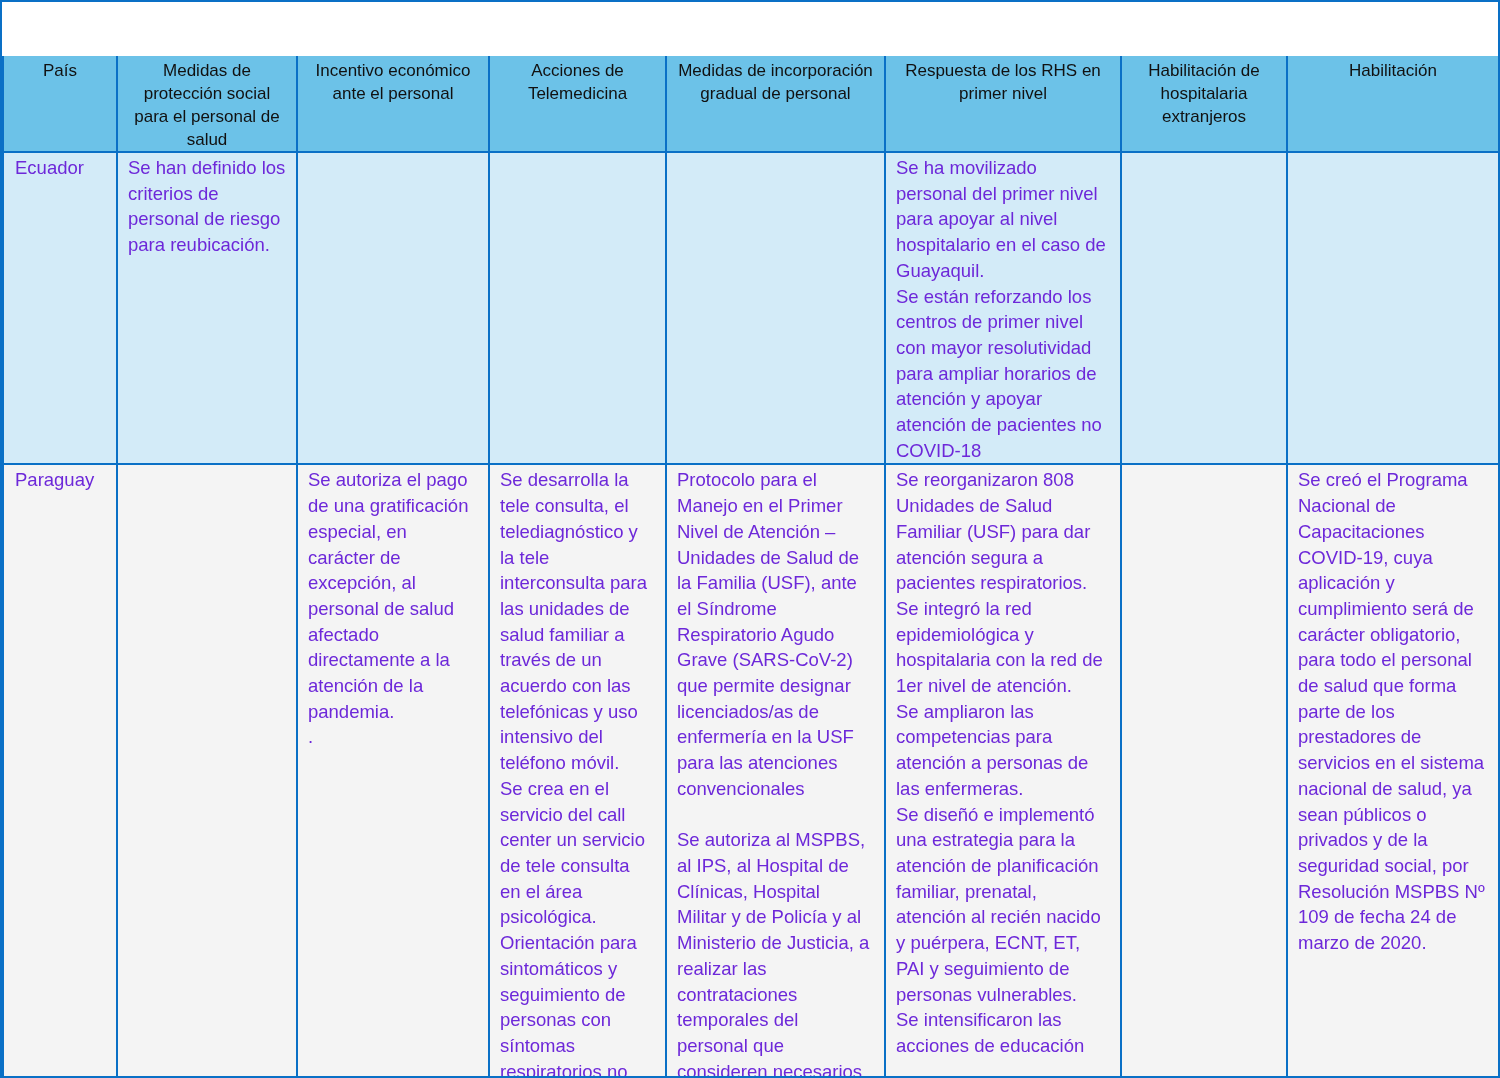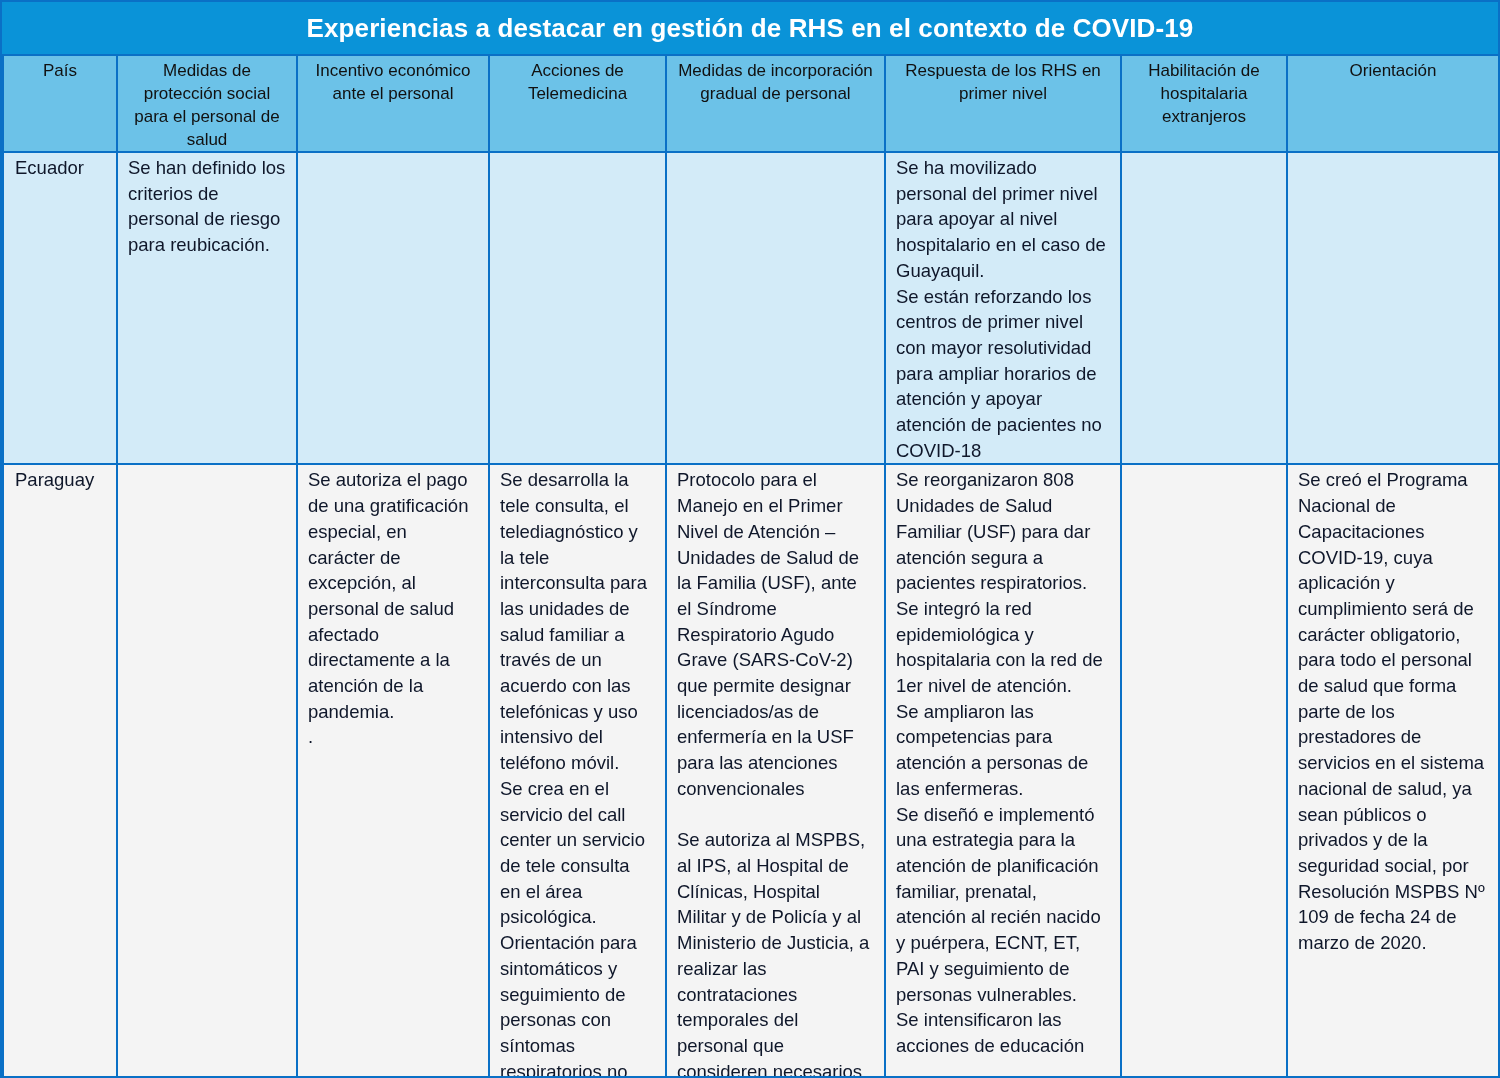--- a/index.html
+++ b/index.html
@@ -44,32 +44,31 @@
     line-height: 23px;
     height: 92px;
     padding: 3px 8px 0 8px;
     text-align: center;
   }
   tr.row-ecuador td { background: #d3ebf8; height: 306px; }
   tr.row-paraguay td { background: #f4f4f4; height: 620px; }
   td .cell {
     font-size: 18.5px;
     line-height: 25.7px;
-    color: #0f172a;
+    color: #6d28d9;
     padding: 2px 10px 0 10px;
     white-space: pre-line;
   }
   td .cell.country { padding-left: 11px; }
   tbody tr:last-child td { border-bottom: none; }
 </style>
 </head>
 <body>
 
 <div class="sheet">
-  <div class="title-bar">Experiencias a destacar en gestión de RHS en el contexto de COVID-19</div>
 
   <table>
     <colgroup>
       <col style="width:114px">
       <col style="width:180px">
       <col style="width:192px">
       <col style="width:177px">
       <col style="width:219px">
       <col style="width:236px">
       <col style="width:166px">
@@ -77,21 +76,21 @@
     </colgroup>
     <thead>
       <tr>
         <th>País</th>
         <th>Medidas de protección social para el personal de salud</th>
         <th>Incentivo económico ante el personal</th>
         <th>Acciones de Telemedicina</th>
         <th>Medidas de incorporación gradual de personal</th>
         <th>Respuesta de los RHS en primer nivel</th>
         <th>Habilitación de hospitalaria extranjeros</th>
-        <th>Orientación</th>
+        <th>Habilitación</th>
       </tr>
     </thead>
     <tbody>
       <tr class="row-ecuador">
         <td>
             <div class="cell country">Ecuador</div>
           </td>
         <td>
             <div class="cell">Se han definido los criterios de personal de riesgo para reubicación.</div>
           </td>

